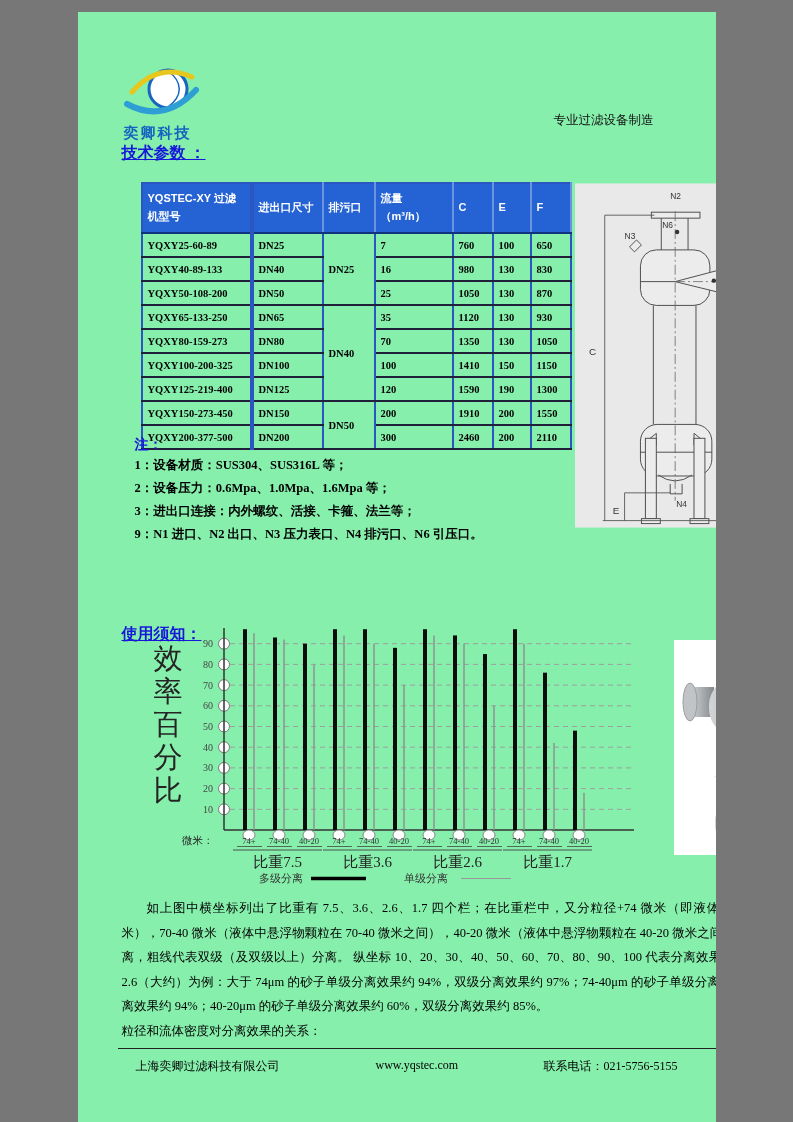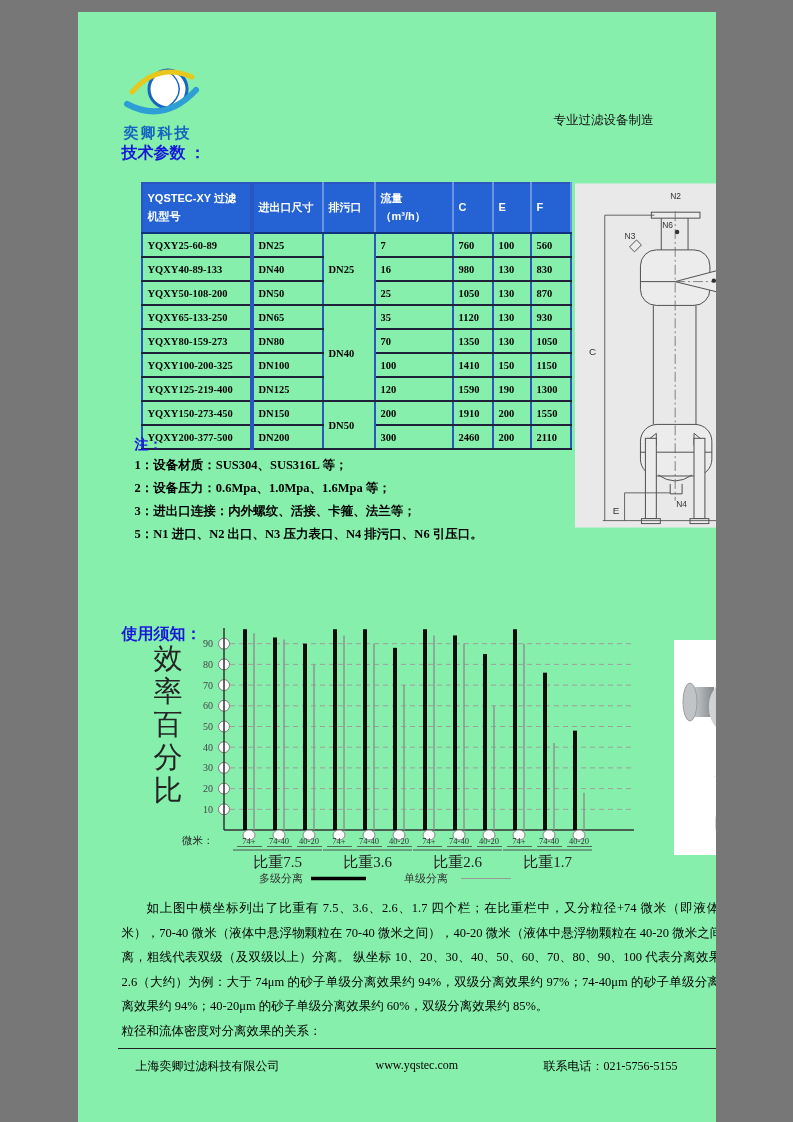--- a/index.html
+++ b/index.html
@@ -5,21 +5,21 @@
   html,body{margin:0;padding:0;background:#777;}
   .page{position:relative;width:638px;height:1122px;background:#86efac;margin:12px auto;
         font-family:"Liberation Sans","DejaVu Sans",sans-serif;overflow:hidden;}
   
   .logo{position:absolute;left:44px;top:50px;width:84px;height:64px;}
   .logo-text{position:absolute;left:46px;top:112px;font-size:15px;font-weight:bold;
              color:#1463c0;letter-spacing:2px;}
   .tagline{position:absolute;left:476px;top:100px;font-size:12.5px;color:#111;
            font-family:"Liberation Serif","DejaVu Serif",serif;}
   .sec-title{position:absolute;left:44px;font-size:16px;font-weight:bold;color:#1717d9;
-             font-family:"Liberation Serif","DejaVu Serif",serif;}
+             font-family:"Liberation Serif","DejaVu Serif",serif;text-decoration:underline;}
   #tech-title{top:131px;}
   #usage-title{top:612px;}
   
   .spec-table{position:absolute;left:63px;top:170px;border-collapse:collapse;
               table-layout:fixed;width:429px;border:2px solid #2b55c0;}
   .spec-table th{background:#2563d4;color:#fff;font-size:11px;text-align:left;
                  padding:3px 5px;border-right:2px solid #6a93e2;border-bottom:2px solid #11327e;
                  font-weight:bold;height:42px;vertical-align:middle;line-height:1.6;}
   .spec-table td{font-size:10.5px;font-weight:bold;color:#000;padding:1px 5px;
                  border-right:2px solid #2b55c0;border-bottom:2px solid #20203a;
@@ -90,21 +90,21 @@
         </tr>
       </thead>
     <tbody>
         <tr>
           <td class="c0">YQXY25-60-89</td>
           <td class="c1">DN25</td>
           <td rowspan="3" class="c2">DN25</td>
           <td class="c3">7</td>
           <td class="c4">760</td>
           <td class="c5">100</td>
-          <td class="c6">560</td>
+          <td class="c6">650</td>
         </tr>
         <tr>
           <td class="c0">YQXY40-89-133</td>
           <td class="c1">DN40</td>
           <td class="c3">16</td>
           <td class="c4">980</td>
           <td class="c5">130</td>
           <td class="c6">830</td>
         </tr>
         <tr>
@@ -234,21 +234,21 @@
       <text x="175" y="203" font-size="10">F</text>
     </g>
   </svg>
 
   <div class="notes">
     <div class="note-title">注：</div>
     <div id="note-lines">
         <div class="note-line">1：设备材质：SUS304、SUS316L 等；</div>
         <div class="note-line">2：设备压力：0.6Mpa、1.0Mpa、1.6Mpa 等；</div>
         <div class="note-line">3：进出口连接：内外螺纹、活接、卡箍、法兰等；</div>
-        <div class="note-line">5：N1 进口、N2 出口、N3 压力表口、N4 排污口、N6 引压口。</div>
+        <div class="note-line">9：N1 进口、N2 出口、N3 压力表口、N4 排污口、N6 引压口。</div>
       </div>
   </div>
 
   <div class="sec-title" id="usage-title">使用须知：</div>
 
   <svg class="chart" id="eff-chart" viewBox="0 0 505 270">
       <text x="32" y="40" font-size="29" fill="#242424" text-anchor="middle" font-family="Liberation Serif,serif">效</text>
       <text x="32" y="73" font-size="29" fill="#242424" text-anchor="middle" font-family="Liberation Serif,serif">率</text>
       <text x="32" y="106" font-size="29" fill="#242424" text-anchor="middle" font-family="Liberation Serif,serif">百</text>
       <text x="32" y="139" font-size="29" fill="#242424" text-anchor="middle" font-family="Liberation Serif,serif">分</text>

